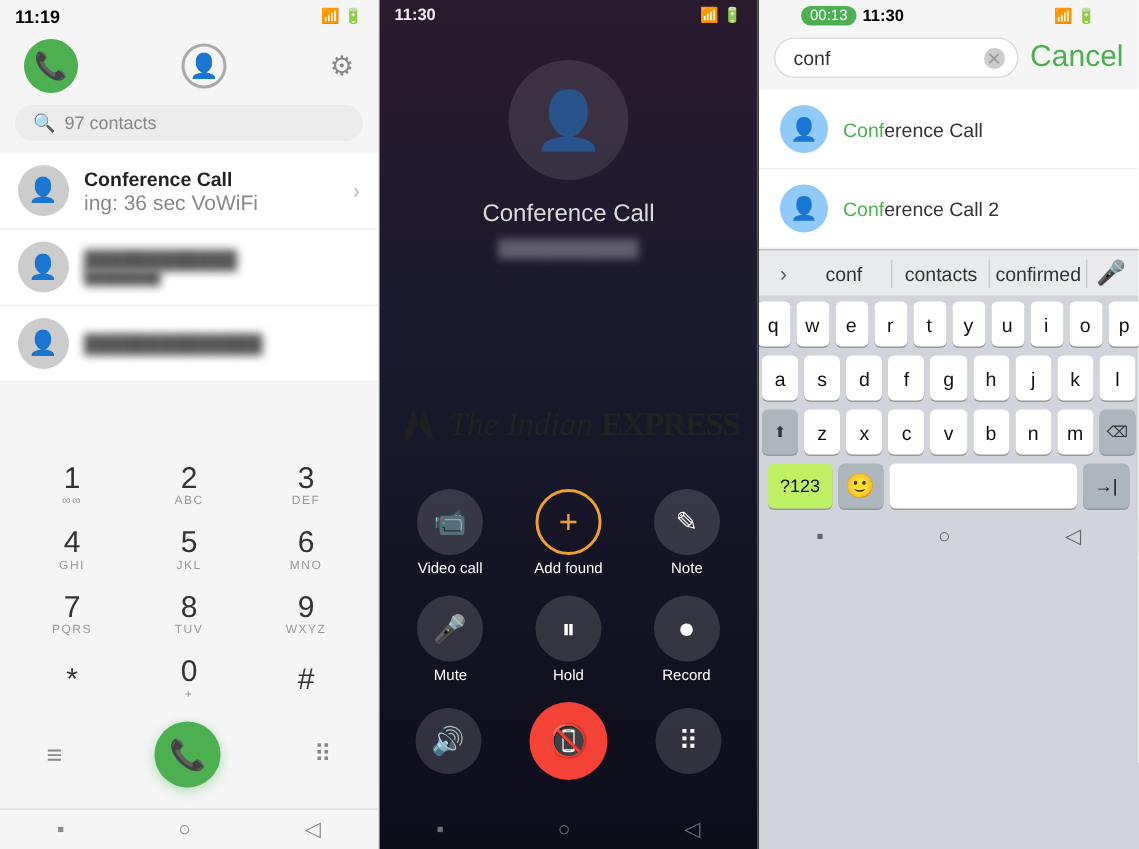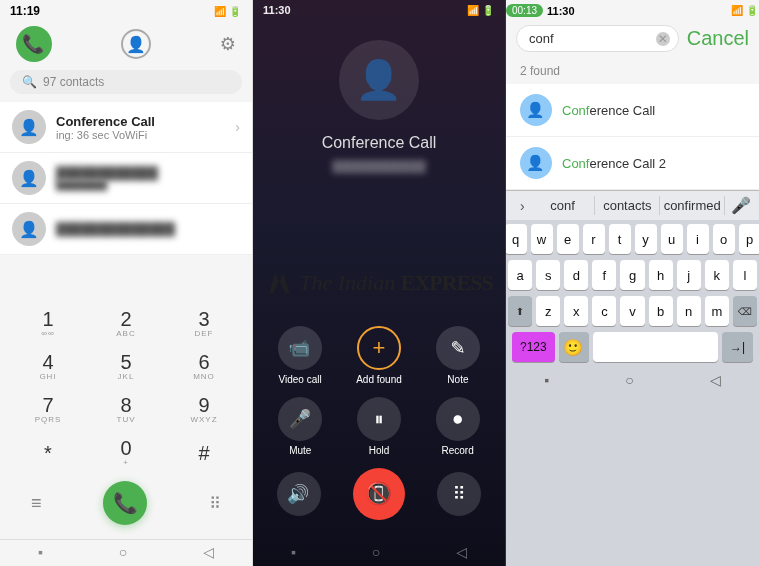--- a/index.html
+++ b/index.html
@@ -80,21 +80,21 @@
       width: 34px; height: 34px;
       border-radius: 50%;
       background: #ccc;
       display: flex; align-items: center; justify-content: center;
       color: #888; font-size: 16px;
       margin-right: 10px;
       flex-shrink: 0;
     }
     .contact-info { flex: 1; }
     .contact-name { font-size: 13px; font-weight: 600; color: #222; }
-    .contact-sub { font-size: 11px; color: #888; }
+    .contact-sub { font-size: 14px; color: #888; }
     .contact-blur { filter: blur(3px); font-size: 12px; color: #555; }
     .contact-chevron { color: #bbb; font-size: 14px; }
 
     
     .dialpad-section {
       background: #f5f5f5;
       padding: 8px 0 4px;
     }
     .dialpad-grid {
       display: grid;
@@ -240,21 +240,21 @@
       width: 253px;
       height: 566px;
       background: #f5f5f5;
       display: flex;
       flex-direction: column;
     }
     .search-status-bar {
       display: flex;
       justify-content: space-between;
       align-items: center;
-      padding: 4px 0;
+      padding: 4px 28px;
       font-size: 11px;
     }
     .search-status-bar .green-badge {
       background: #4caf50;
       color: white;
       padding: 1px 6px;
       border-radius: 8px;
       font-size: 10px;
     }
     .search-top-bar {
@@ -363,21 +363,21 @@
     }
     .kb-key.wide { max-width: 44px; }
     .kb-bottom-row {
       display: flex;
       justify-content: space-between;
       align-items: center;
       padding: 2px 6px 6px;
       gap: 4px;
     }
     .kb-key-num {
-      background: #d946ef;
+      background: #bef264;
       height: 30px;
       border-radius: 4px;
       padding: 0 8px;
       font-size: 12px;
       display: flex;
       align-items: center;
       box-shadow: 0 1px 0 #999;
       cursor: pointer;
       color: #111;
     }
@@ -615,21 +615,20 @@
   </div>
 
   <div class="search-top-bar">
     <div class="search-input-box" style="position:relative;">
       <span style="color:#333;font-size:13px;">conf</span>
       <div class="search-x">✕</div>
     </div>
     <span class="cancel-btn">Cancel</span>
   </div>
 
-  <div class="found-label">2 found</div>
 
   <div class="search-result-item">
     <div class="result-avatar">👤</div>
     <div class="result-name">
       <span class="highlight">Conf</span><span class="normal">erence Call</span>
     </div>
   </div>
   <div class="search-result-item">
     <div class="result-avatar">👤</div>
     <div class="result-name">

